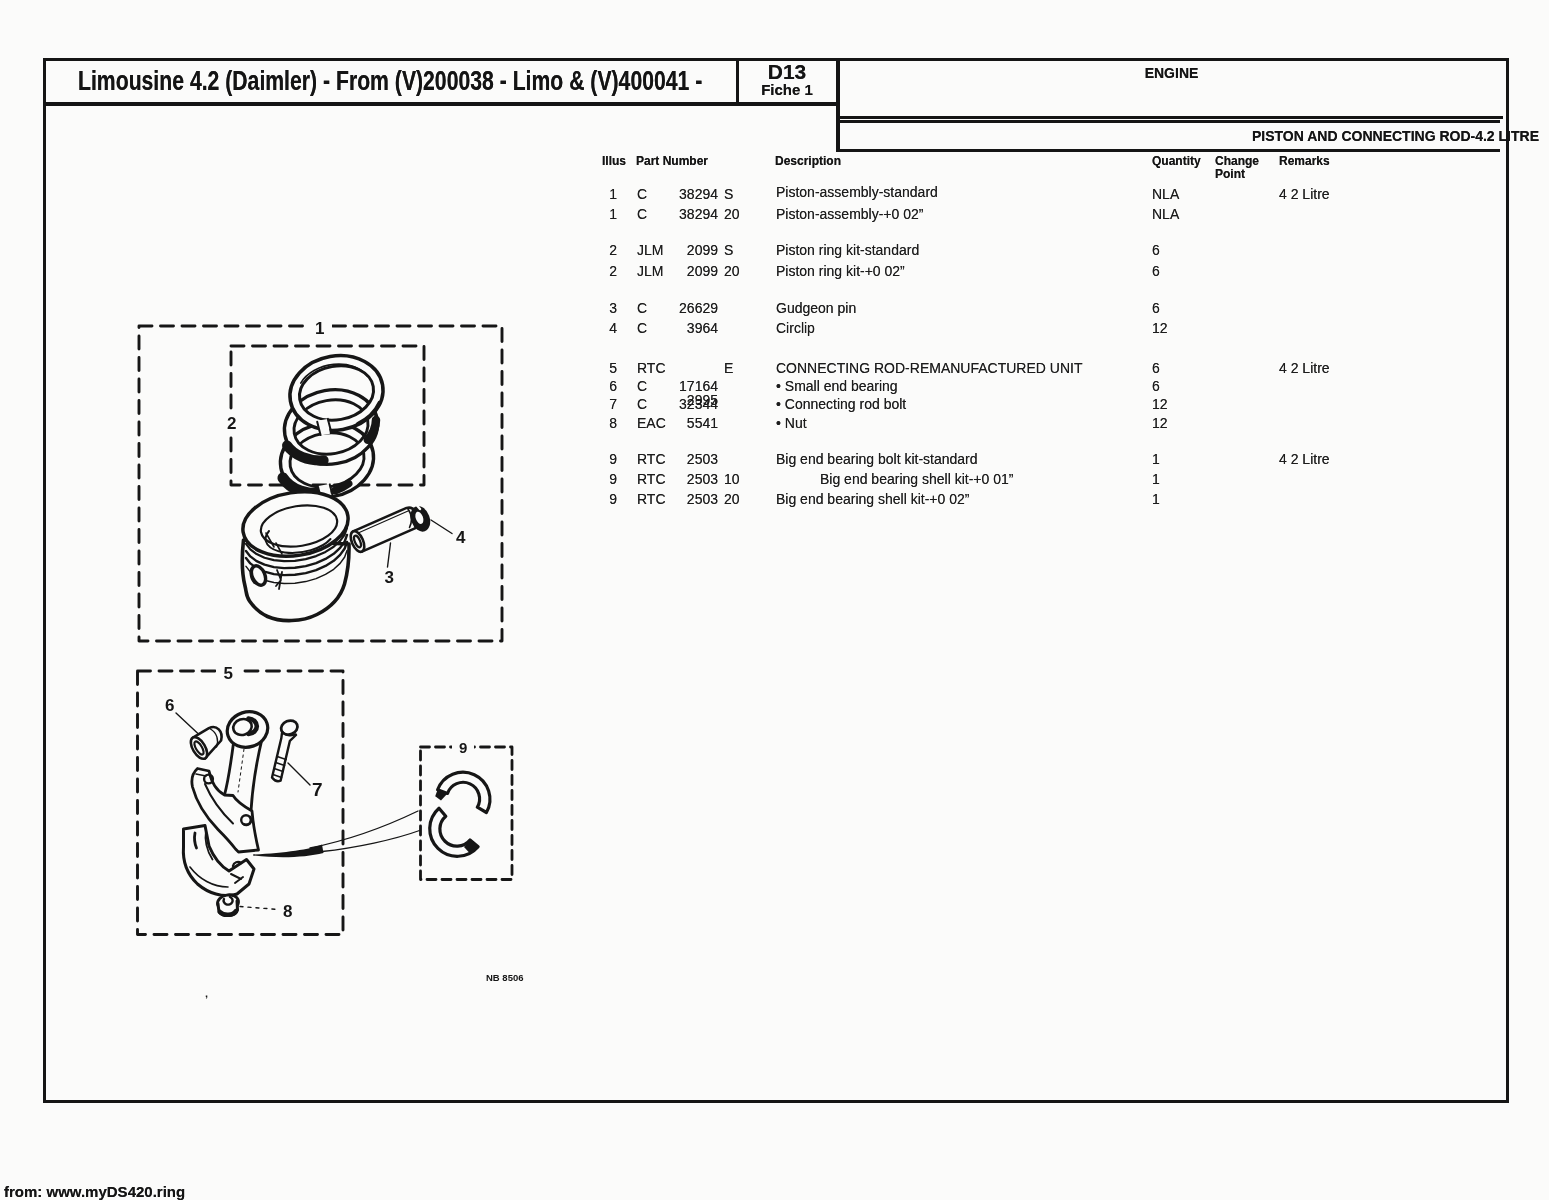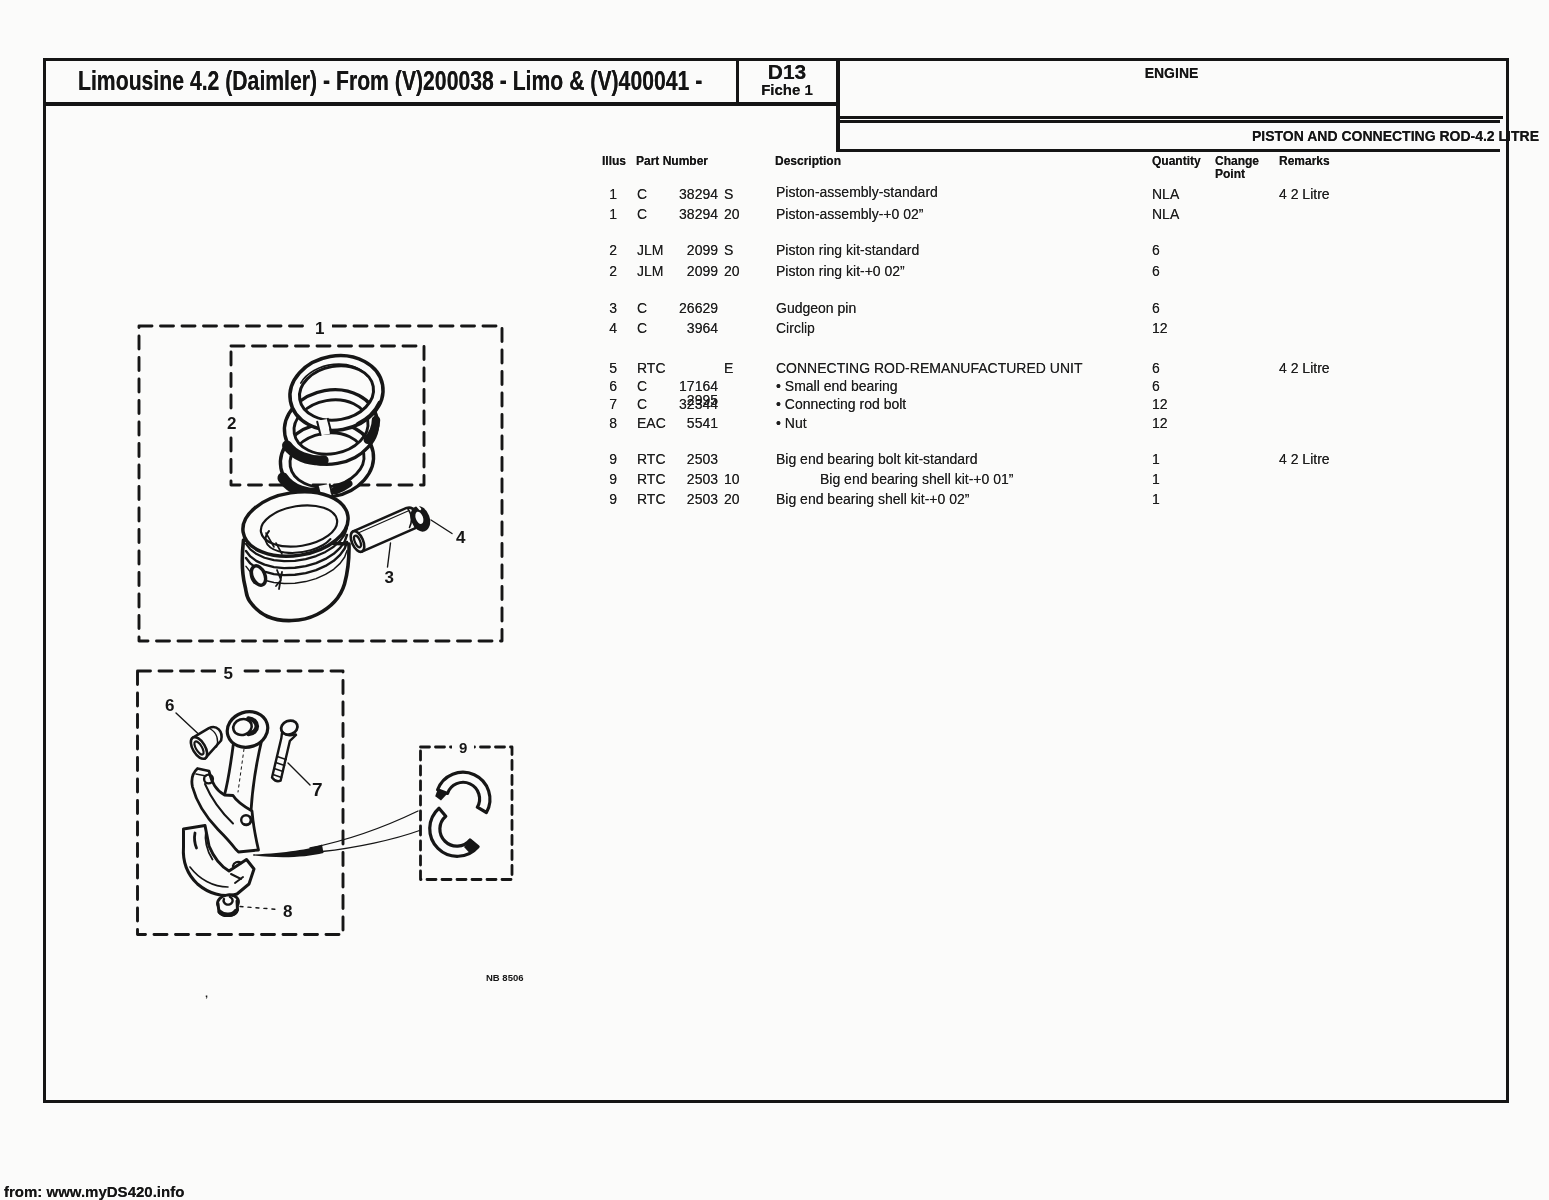--- a/index.html
+++ b/index.html
@@ -111,21 +111,21 @@
       <span class="c" style="left:776px;top:472.3px;margin-left:44px;">Big end bearing shell kit-+0 01”</span>
       <span class="c" style="left:1152px;top:472.3px;">1</span>
 <span class="c" style="left:585px;top:492.3px;width:32px;text-align:right;">9</span>
       <span class="c" style="left:637px;top:492.3px;">RTC</span>
       <span class="c" style="left:640px;top:492.3px;width:78px;text-align:right;">2503</span>
       <span class="c" style="left:724px;top:492.3px;">20</span>
       <span class="c" style="left:776px;top:492.3px;">Big end bearing shell kit-+0 02”</span>
       <span class="c" style="left:1152px;top:492.3px;">1</span>
 </div>
 
-  <div class="txt b" style="left:4px;top:1184px;font-size:15px;">from: www.myDS420.info</div>
+  <div class="txt b" style="left:4px;top:1184px;font-size:15px;">from: www.myDS420.ring</div>
 
   <svg class="abs" style="left:0;top:0;" width="1549" height="1200" viewBox="0 0 1549 1200" id="diag" fill="none" stroke-linecap="round" stroke-linejoin="round">
     <g stroke="#161616">
 
       <rect x="139" y="326" width="363" height="315" stroke-width="2.9" stroke-dasharray="13 8.5"></rect>
       <rect x="231" y="346" width="193" height="139" stroke-width="2.9" stroke-dasharray="13 8.5"></rect>
       <rect x="137.5" y="671" width="205.5" height="263.5" stroke-width="2.9" stroke-dasharray="13 8.5"></rect>
       <rect x="420.5" y="747" width="91.5" height="132.5" stroke-width="2.8" stroke-dasharray="9 6"></rect>
     </g>
 

